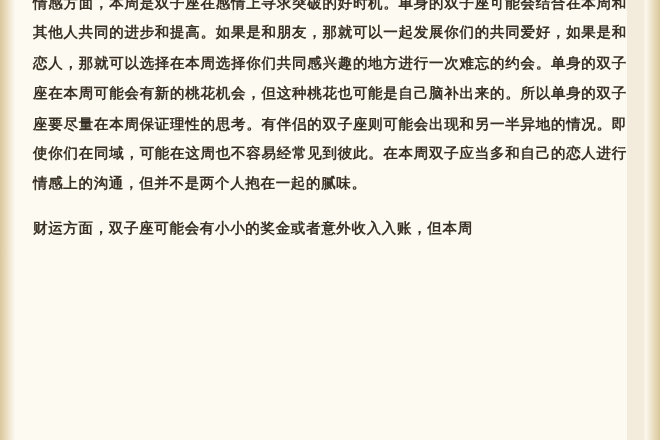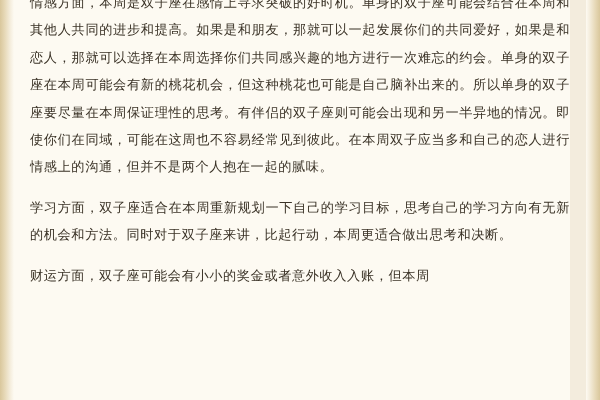--- a/index.html
+++ b/index.html
@@ -46,36 +46,36 @@
     left: 30px;
     right: 30px;
     top: 0;
     bottom: 0;
     color: #3a3226;
     font-size: 13.2px;
     line-height: 27.4px;
     letter-spacing: 0.6px;
     text-align: justify;
     text-justify: inter-ideograph;
+    font-weight: bold;
   }
   .para {
     margin: 0;
     padding: 0;
   }
   .para + .para {
     margin-top: 13px;
   }
   .clipped-top {
     margin-top: -11px;
   }
 </style>
 </head>
 <body>
 
 <div class="page">
   <div class="edge-left"></div>
   <div class="edge-right"></div>
   <div class="content">
     <p class="para clipped-top">情感方面，本周是双子座在感情上寻求突破的好时机。单身的双子座可能会结合在本周和其他人共同的进步和提高。如果是和朋友，那就可以一起发展你们的共同爱好，如果是和恋人，那就可以选择在本周选择你们共同感兴趣的地方进行一次难忘的约会。单身的双子座在本周可能会有新的桃花机会，但这种桃花也可能是自己脑补出来的。所以单身的双子座要尽量在本周保证理性的思考。有伴侣的双子座则可能会出现和另一半异地的情况。即使你们在同域，可能在这周也不容易经常见到彼此。在本周双子应当多和自己的恋人进行情感上的沟通，但并不是两个人抱在一起的腻味。</p>
-    <p class="para">学习方面，双子座适合在本周重新规划一下自己的学习目标，思考自己的学习方向有无新的机会和方法。同时对于双子座来讲，比起行动，本周更适合做出思考和决断。</p>
     <p class="para">财运方面，双子座可能会有小小的奖金或者意外收入入账，但本周</p>
   </div>
 </div>
 
 </body></html>

